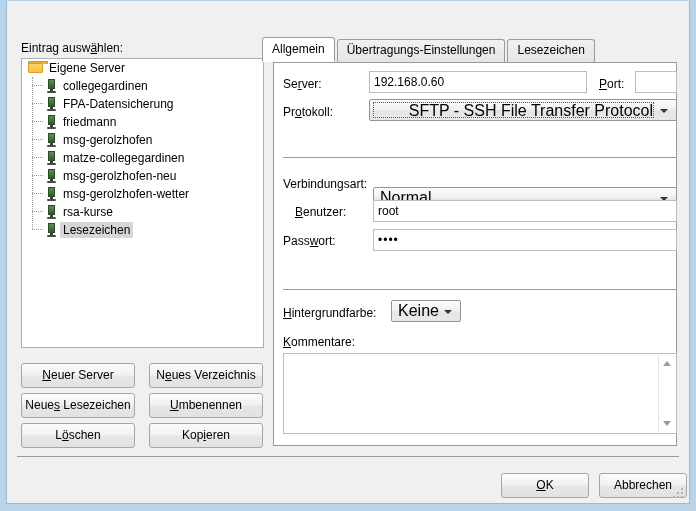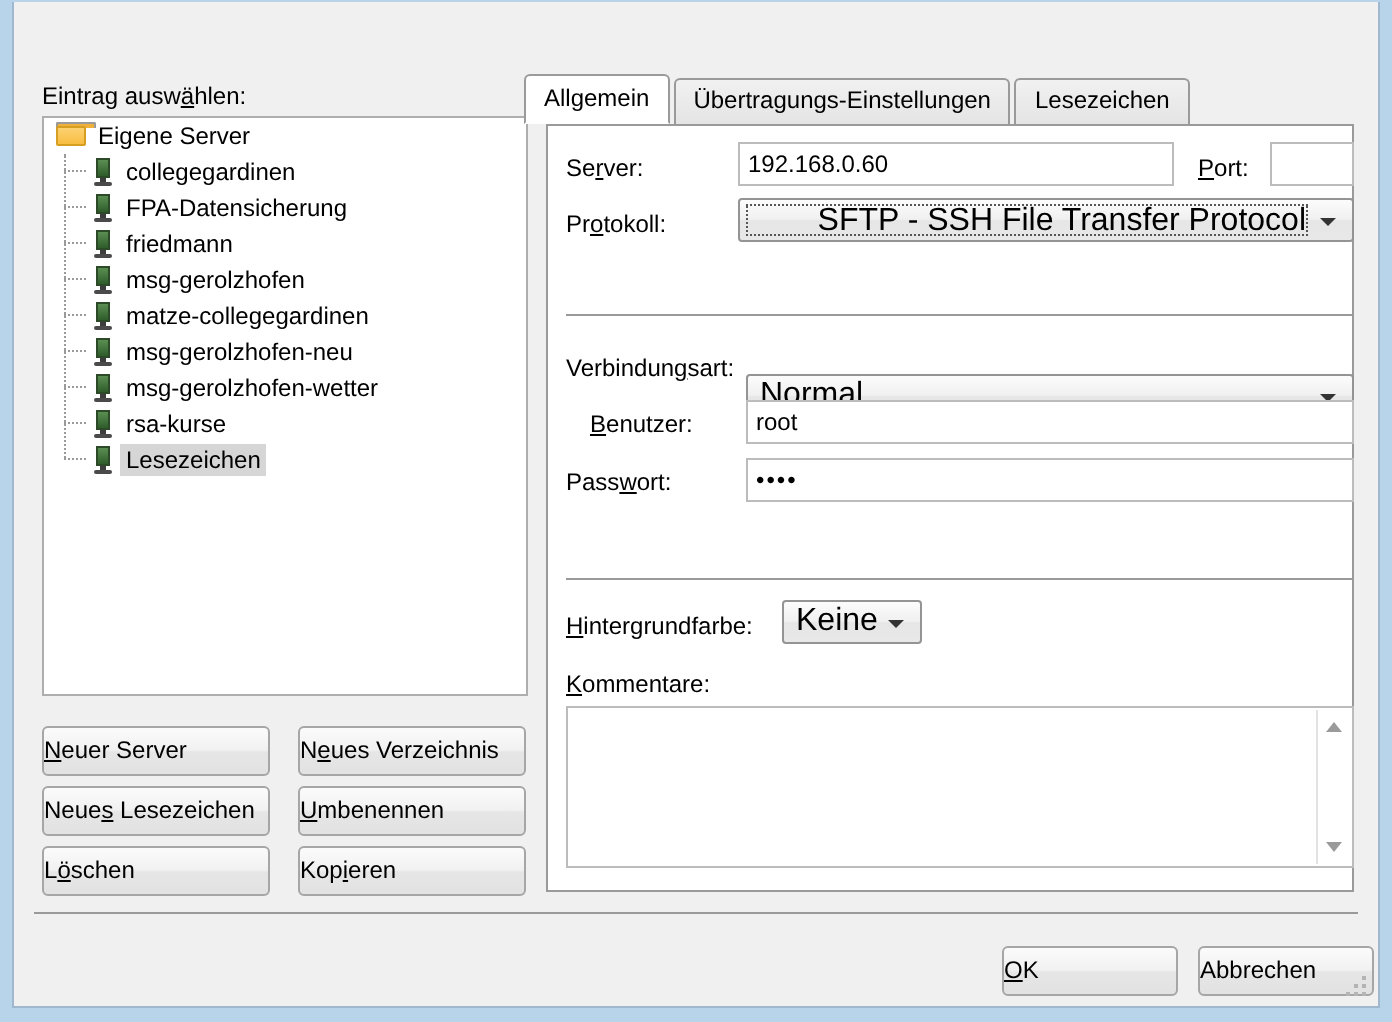--- a/index.html
+++ b/index.html
@@ -159,21 +159,21 @@
   }
 
   
   .btn {
     background: linear-gradient(to bottom, #fbfbfb 0%, #f1f1f1 48%, #e6e6e6 52%, #e2e2e2 100%);
     border: 1px solid #a6a6a6;
     border-radius: 3px;
     font-family: "Liberation Sans", sans-serif;
     font-size: 12px;
     color: #000;
-    text-align: left;
+    text-align: center;
     cursor: default;
     box-sizing: border-box;
     padding: 0;
   }
   .left-btn {
     position: absolute;
     width: 114px;
     height: 25px;
     line-height: 23px;
   }

